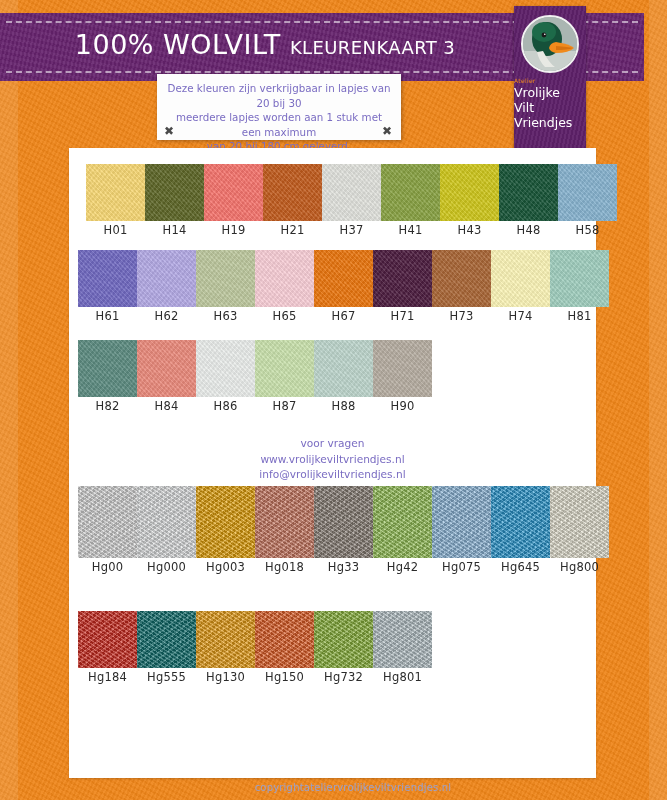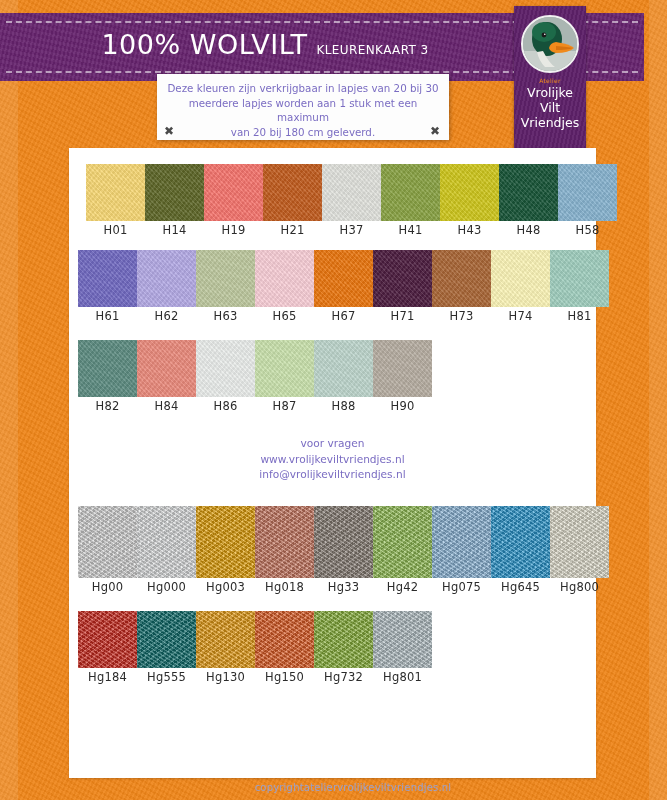--- a/index.html
+++ b/index.html
@@ -72,38 +72,37 @@
     color: #ffffff;
     white-space: nowrap;
   }
   #title-main {
     font-size: 27px;
     letter-spacing: 0.5px;
     font-family: "DejaVu Sans", sans-serif;
     font-weight: 400;
   }
   #title-sub {
-    font-size: 12px;
+    font-size: 18px;
     letter-spacing: 0.4px;
     font-weight: 400;
     margin-top: 8px;
   }
 
   
   #brand-badge {
     position: absolute;
     left: 514px;
     top: 6px;
     width: 72px;
     height: 144px;
     background:
       repeating-linear-gradient(102deg, rgba(255,255,255,0.05) 0 2px, rgba(0,0,0,0.05) 2px 4px),
       #5e2169;
     box-shadow: 0 1px 3px rgba(0,0,0,0.35);
-    text-align: center;
     overflow: hidden;
     text-decoration: underline;
   }
   #duck-medallion {
     position: absolute;
     left: 50%;
     transform: translateX(-50%);
     top: 9px;
     width: 54px;
     height: 54px;
@@ -128,21 +127,21 @@
     color: #ffffff;
     font-size: 12.5px;
     line-height: 15px;
   }
 
   
   #notice-box {
     position: absolute;
     left: 157px;
     top: 74px;
-    width: 292px;
+    width: 244px;
     height: 66px;
     background: #fdfdfd;
     box-shadow: 1px 1px 4px rgba(0,0,0,0.30);
     box-sizing: border-box;
     padding: 7px 10px 0 10px;
   }
   #notice-text {
     color: #7a6cc2;
     font-size: 10.3px;
     line-height: 14.5px;
@@ -201,21 +200,21 @@
     font-size: 11.5px;
     color: #2b2b2b;
     letter-spacing: 0.2px;
     line-height: 15px;
     white-space: nowrap;
   }
 
   #row-1 { top: 16px; padding-left: 8px; }
   #row-2 { top: 102px; }
   #row-3 { top: 192px; }
-  #row-4 { top: 358px; text-align: right; }
+  #row-4 { top: 338px; text-align: right; }
   #row-5 { top: 463px; }
 
   #row-4 .swatch-chip { height: 72px; }
   #row-5 .swatch-chip { height: 57px; }
 
   
   #contact-block {
     position: absolute;
     left: 0;
     right: 0;

